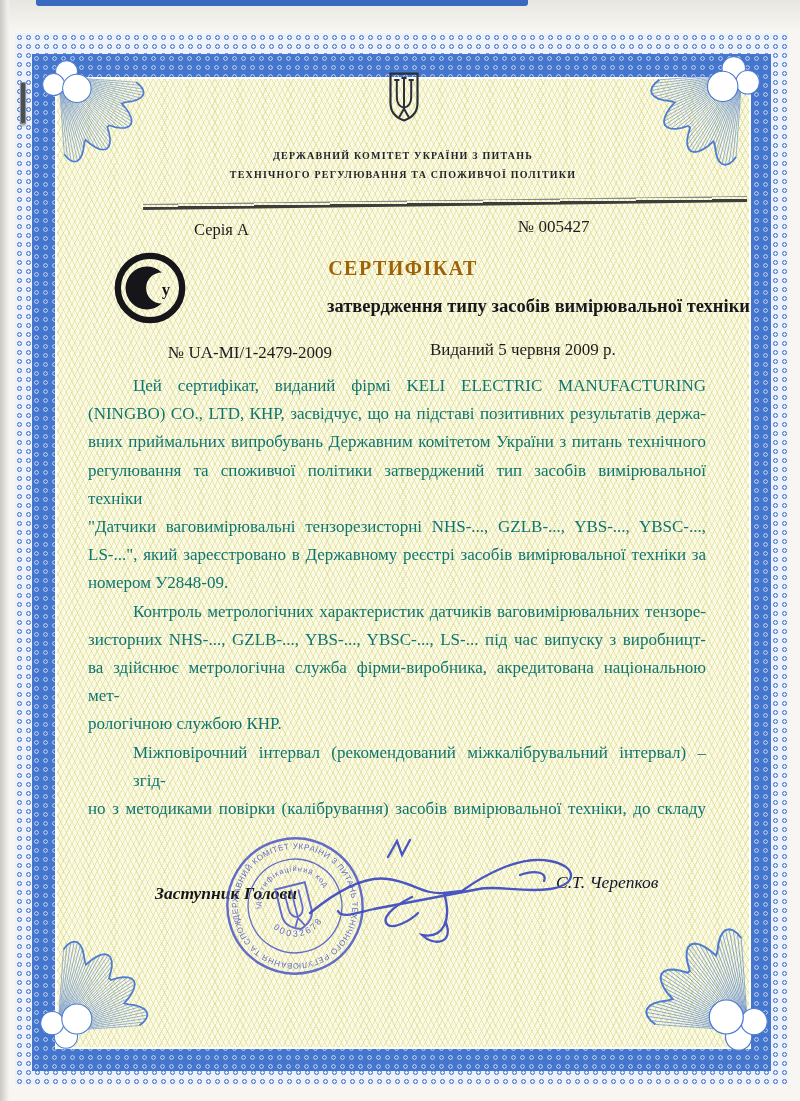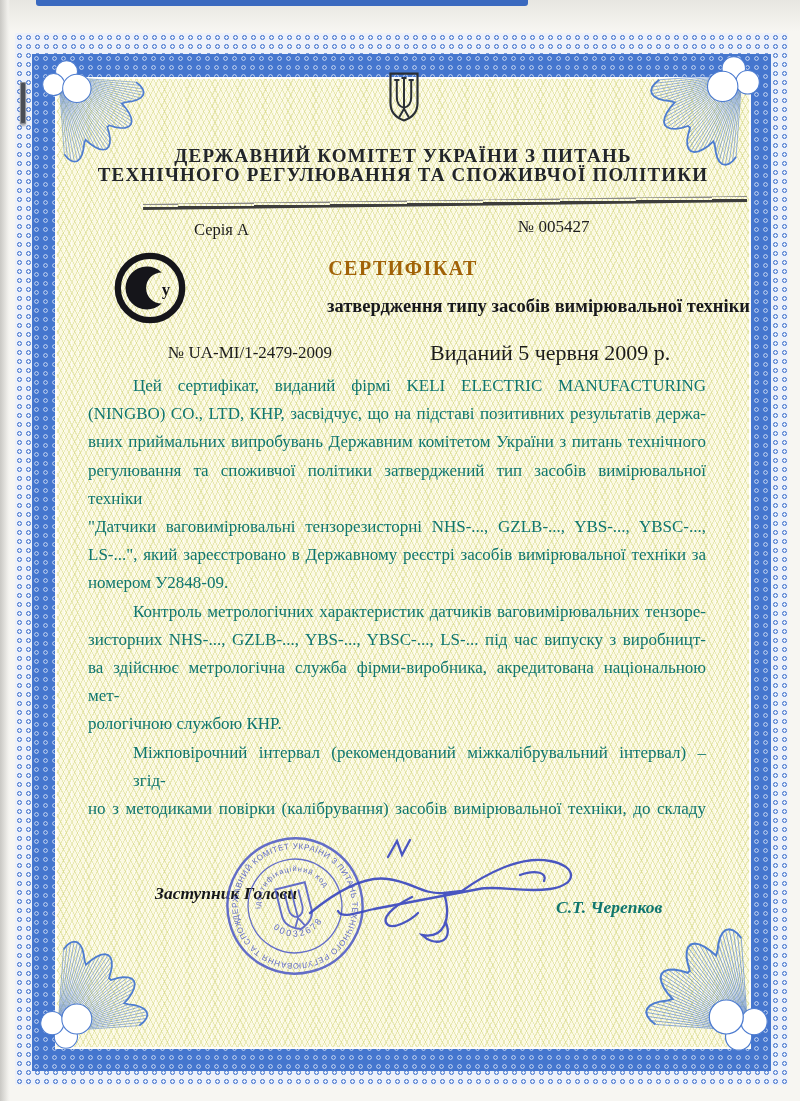--- a/index.html
+++ b/index.html
@@ -31,38 +31,38 @@
       border:2px solid rgba(255,255,255,.85);}
   
   .rosette{position:absolute;color:#4d7cd0;}
   .rosette.tl{left:42px;top:60px;width:142px;height:142px;}
   .rosette.tr{right:40px;top:56px;width:152px;height:152px;transform:scaleX(-1);}
   .rosette.bl{left:40px;bottom:52px;width:150px;height:150px;transform:scaleY(-1);}
   .rosette.br{right:32px;bottom:50px;width:170px;height:170px;transform:scale(-1,-1);}
   
   .abs{position:absolute;}
   .hdr{left:56px;right:50px;top:146px;text-align:center;font-weight:bold;
-       font-size:19px;line-height:19px;letter-spacing:1.2px;color:#22252a;}
+       font-size:10px;line-height:19px;letter-spacing:1.2px;color:#22252a;}
   .rule{left:143px;width:604px;top:200px;height:6px;transform:rotate(-0.75deg);
         background:linear-gradient(#8a8a88 0 1px, rgba(0,0,0,0) 1px 3px, #3d3d3c 3px 6px);}
   .series{left:178px;top:220px;font-size:16.5px;padding-left:16px;}
   .formnum{left:518px;top:217px;font-size:17px;}
   .marklogo{left:111px;top:249px;width:78px;height:78px;}
   .title{left:56px;right:50px;top:257px;text-align:center;font-weight:bold;
          font-size:20px;letter-spacing:1.5px;color:#a16207;}
   .subtitle{left:56px;right:50px;top:296px;text-align:right;font-weight:bold;
             font-size:18.5px;color:#17181c;}
   .certnum{left:168px;top:343px;font-size:17px;}
-  .issued{left:430px;top:340px;font-size:22px;}
+  .issued{left:430px;top:340px;font-size:17px;}
   .bodytext{left:88px;width:618px;top:372px;font-size:17px;line-height:28.2px;color:#0f766e;}
   .bline{text-align:justify;text-align-last:justify;white-space:normal;}
   .bline.indent{padding-left:45px;}
   .bline.lastline{text-align-last:left;}
   .sigpos{left:155px;top:883px;font-size:17.5px;font-weight:bold;font-style:italic;color:#15161a;}
-  .signame{left:556px;top:872px;font-size:17.5px;font-weight:bold;font-style:italic;color:#0f766e;margin-top:25px;}
+  .signame{left:556px;top:872px;font-size:17.5px;font-weight:normal;font-style:italic;color:#0f172a;}
   .stamp{left:220px;top:831px;width:150px;height:150px;transform:rotate(-14deg);color:#4a56c6;opacity:.85;}
   .signature{left:292px;top:833px;width:300px;height:132px;color:#3b49c0;}
 </style>
 </head>
 <body>
 
 <div id="page">
 
   <div class="scan-top"></div>
   <div class="top-strip"></div>

